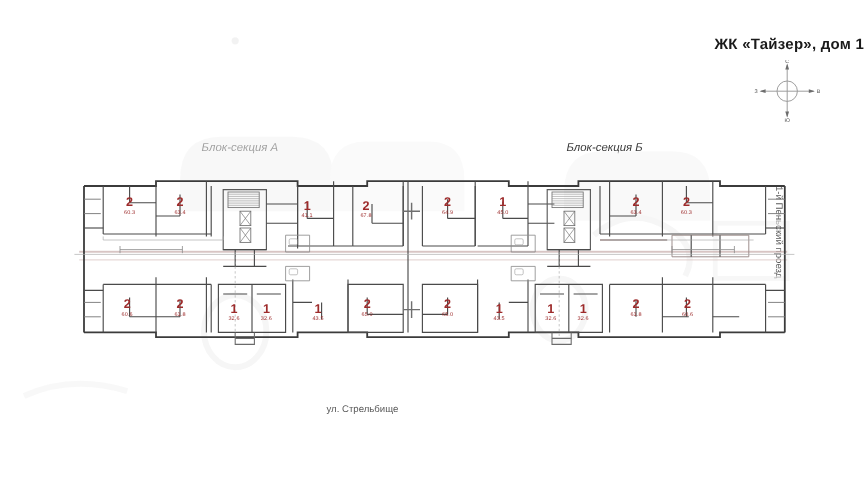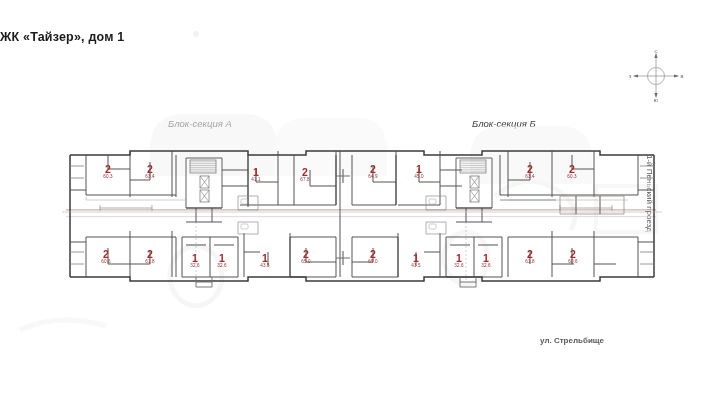--- a/index.html
+++ b/index.html
@@ -8,36 +8,36 @@
     background:#ffffff;
     font-family:"Liberation Sans", sans-serif;
     overflow:hidden;
     position:relative;
   }
   #plan-root{position:absolute;inset:0;}
 
   
   .title{
     position:absolute;left:0;top:30px;width:720px;
-    text-align:left;
+    text-align:right;
     font-size:12.5px;font-weight:bold;color:#1b1b1b;
     letter-spacing:.2px;
   }
 
   
   .sec-cap{
     position:absolute;font-size:9.5px;color:#3c3c3c;white-space:nowrap;font-style:italic;
   }
   .sec-a{left:168px;top:118px;}
   .sec-b{left:440px;top:118px;margin-left:32px;}
 
   
   .street-bottom{
-    position:absolute;left:0;top:336px;width:604px;text-align:right;
-    font-size:8px;color:#5a5a5a;font-weight:bold;
+    position:absolute;left:0;top:336px;width:604px;text-align:center;
+    font-size:8px;color:#5a5a5a;
   }
   .street-right{
     position:absolute;left:654px;top:155px;
     font-size:8px;color:#5a5a5a;white-space:nowrap;
     transform:rotate(90deg);transform-origin:left top;
   }
 
   
   .compass{position:absolute;left:628px;top:50px;width:56px;height:52px;}
 

